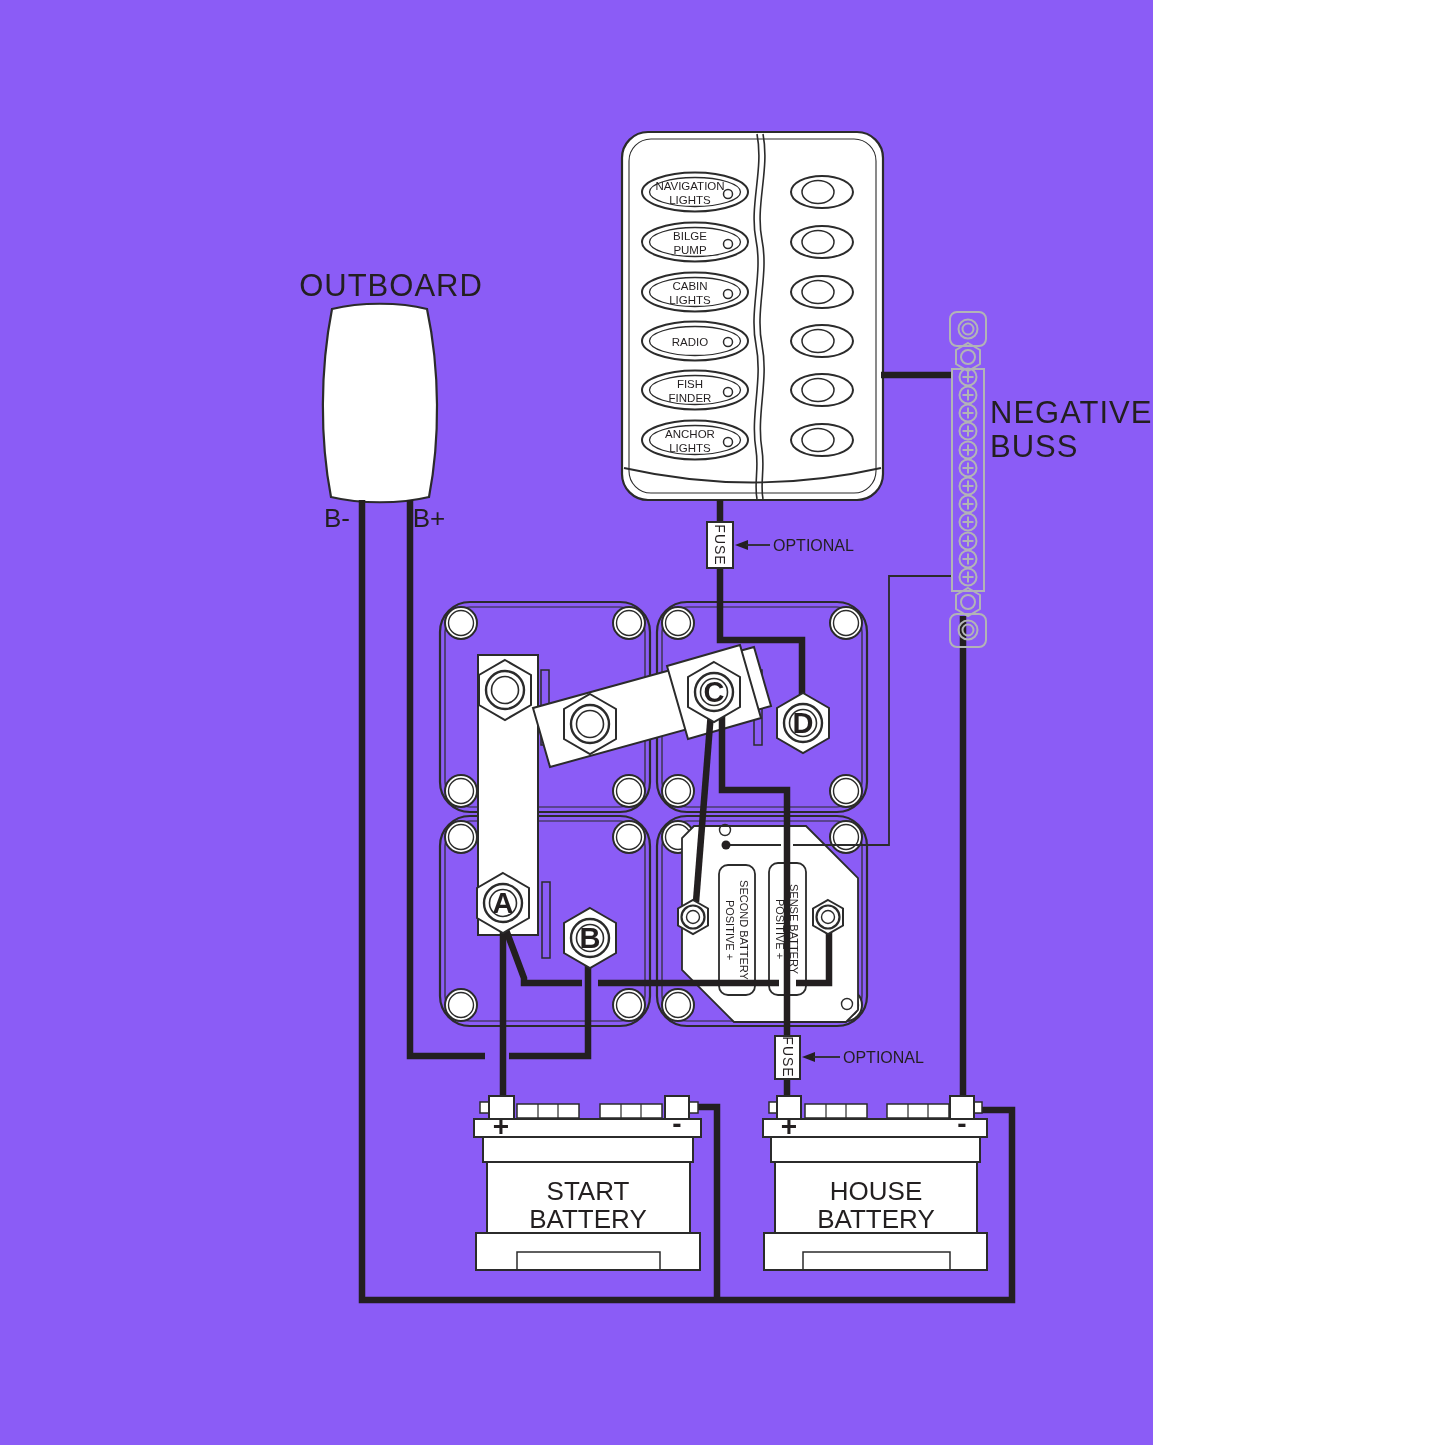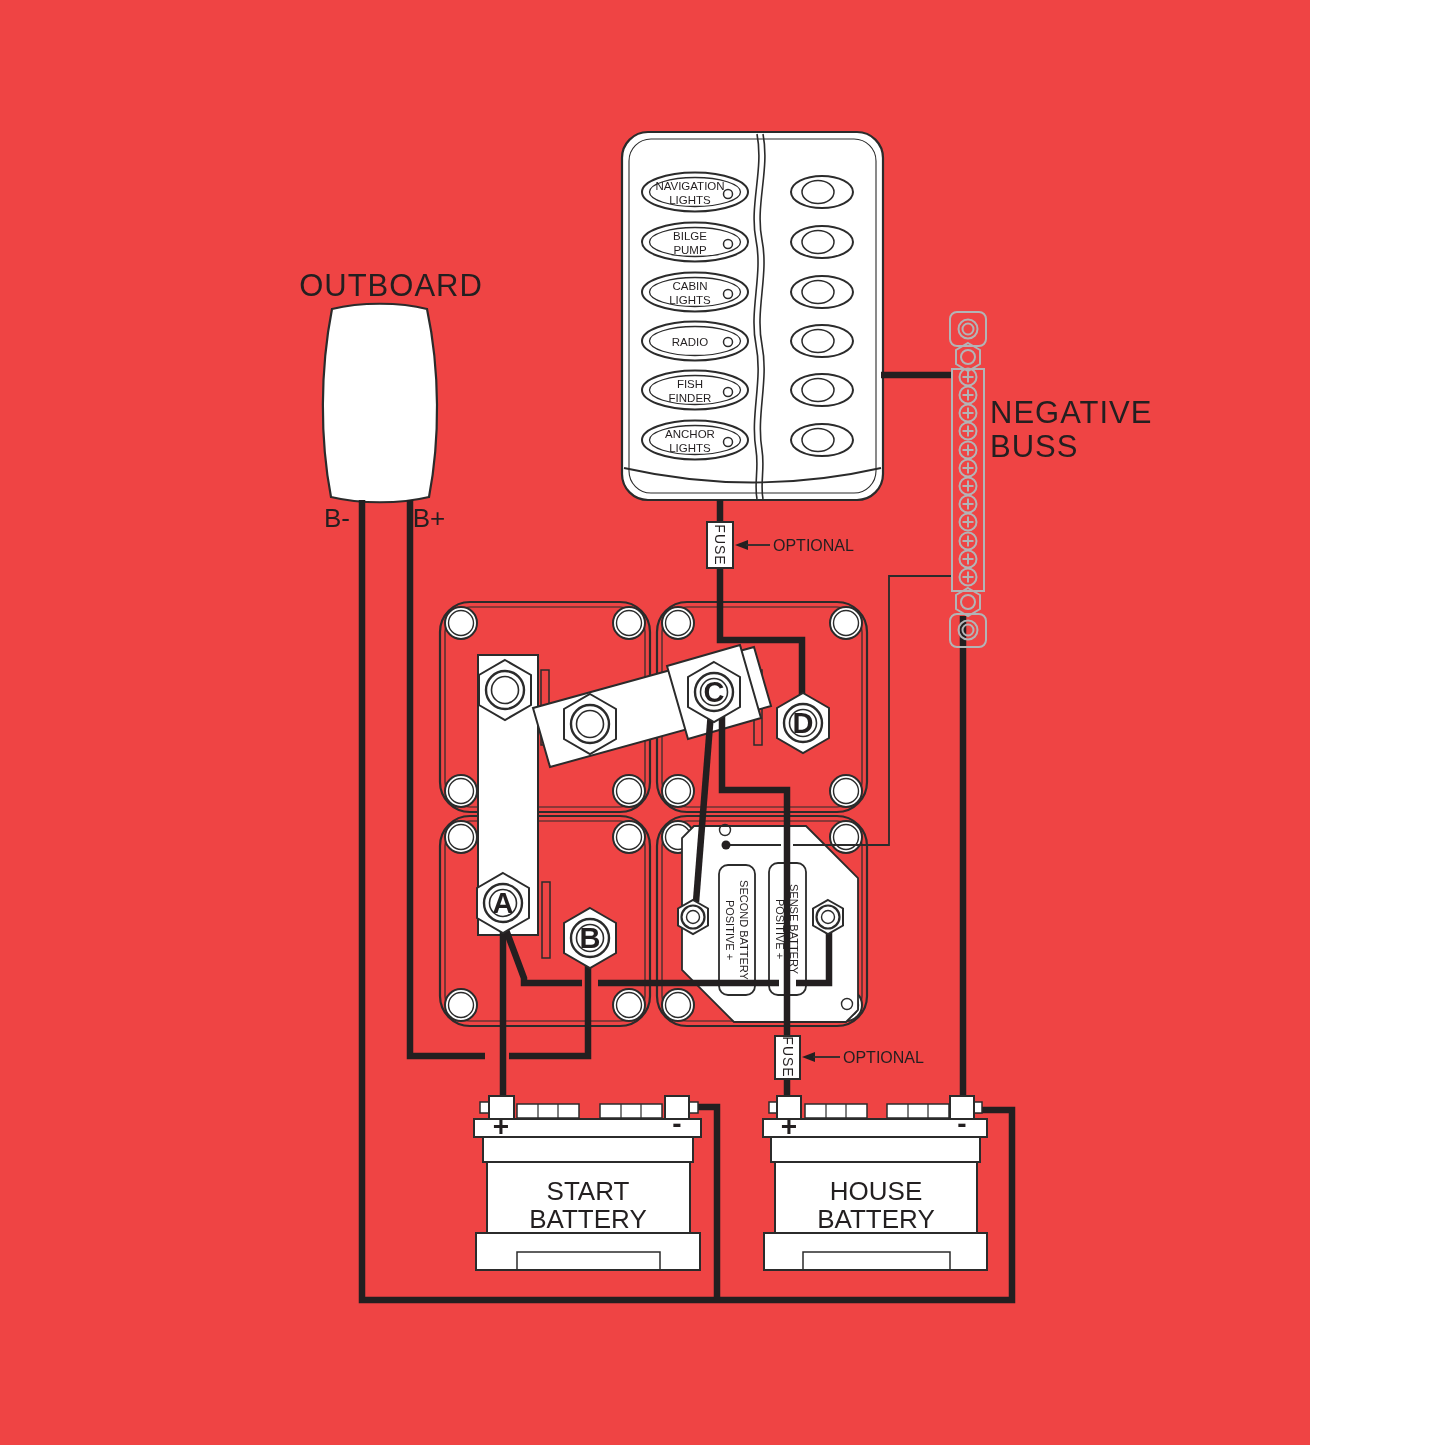--- a/index.html
+++ b/index.html
@@ -1,16 +1,16 @@
 <!DOCTYPE html>
 <html><head>
 <meta charset="utf-8">
 <style>
   html,body{margin:0;padding:0;background:#ffffff;}
-  .stage{width:1310px;height:1445px;position:relative;background:#ef4444;}
+  .stage{width:1153px;height:1445px;position:relative;background:#8b5cf6;}
   svg{display:block;font-family:"Liberation Sans", sans-serif;}
   text{fill:#231f20;}
   .t-big{font-size:31px;letter-spacing:1px;}
   .t-med{font-size:26px;}
   .t-note{font-size:16px;}
   .t-small{font-size:11.5px;}
   .t-rot{font-size:11px;}
   .t-fuse{font-size:14px;letter-spacing:1px;}
   .t-term{font-size:29px;font-weight:bold;}
   .t-sign{font-size:28px;font-weight:bold;}

